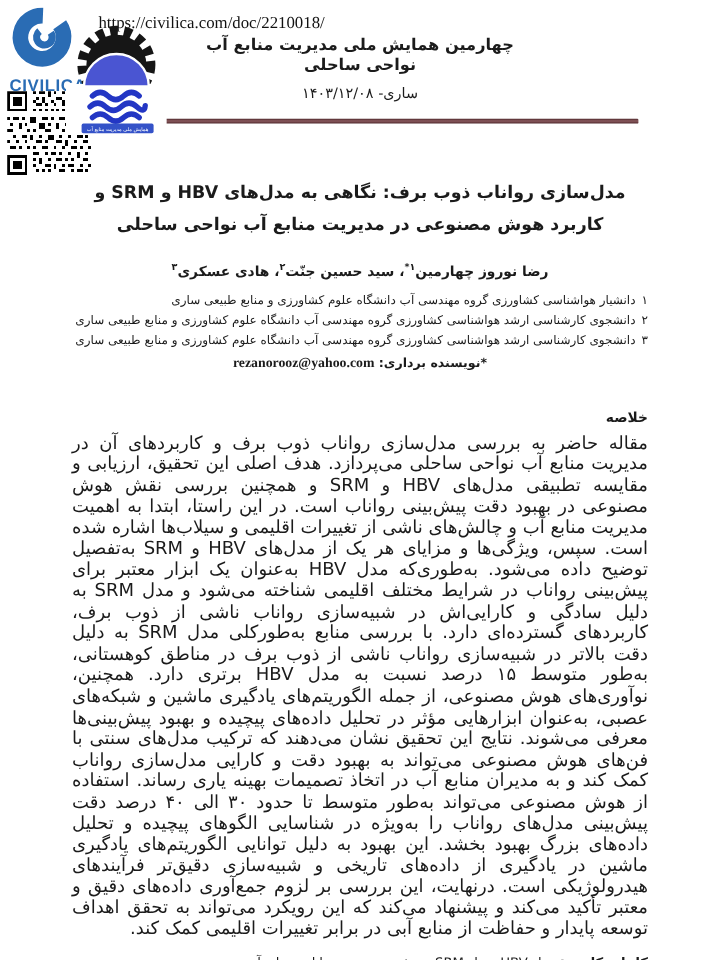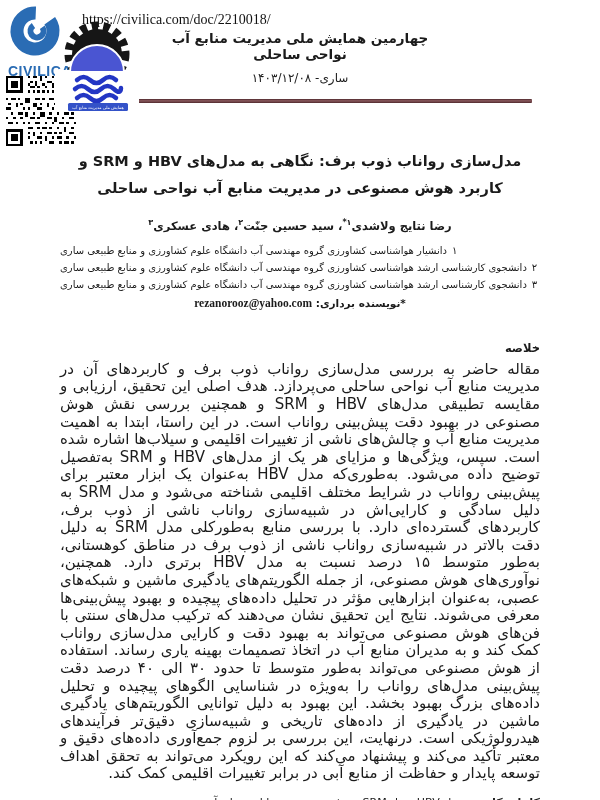--- a/index.html
+++ b/index.html
@@ -24,21 +24,21 @@
   .rule { position:absolute; left:78px; top:99px; width:454px; height:4px;
         background:linear-gradient(#4f282c,#8a5a5e 45%,#4f282c); border-radius:1px; }
 
   
   .content { position:absolute; left:60px; right:60px; top:148px; direction:rtl; }
   .paper-title { text-align:center; font-size:14.5px; font-weight:bold; line-height:27px;
         padding:0 18px; }
   .authors { text-align:center; margin-top:16px; font-size:11.5px; font-weight:bold; }
   .authors sup { font-size:8px; }
   .affils { margin-top:9px; }
-  .affil-row { text-align:left; font-size:10px; line-height:17px; }
+  .affil-row { text-align:right; font-size:10px; line-height:17px; }
   .affil-num { padding-left:5px; }
   .corresp { text-align:center; margin-top:4px; font-size:10.5px; font-weight:bold; }
   .corresp .email { direction:ltr; unicode-bidi:embed; font-family:"Liberation Serif",serif;
         font-size:11.5px; }
   .sec-head { font-size:11.5px; font-weight:bold; }
   .abstract-head { margin-top:32px; }
   .abstract-text, .intro-text { margin-top:6px; font-size:15px; line-height:17.6px;
         text-align:justify; }
   .keywords { margin-top:13px; font-size:11px; }
   .keywords .kw-label { font-weight:bold;margin-top:12px; }
@@ -124,21 +124,21 @@
     </svg>
   </div>
 
   <div class="rule"></div>
 
   <div class="content">
 
     <div class="paper-title">مدل‌سازی رواناب ذوب برف: نگاهی به مدل‌های HBV و SRM و کاربرد هوش مصنوعی در مدیریت منابع آب نواحی ساحلی</div>
 
     <div class="authors">
-      <span class="author"><span>رضا نتایج ولاشدی</span><sup>۱*</sup></span><span class="author"><span>، سید حسین جنّت</span><sup>۲</sup></span><span class="author"><span>، هادی عسکری</span><sup>۳</sup></span>
+      <span class="author"><span>رضا نوروز چهارمین</span><sup>۱*</sup></span><span class="author"><span>، سید حسین جنّت</span><sup>۲</sup></span><span class="author"><span>، هادی عسکری</span><sup>۳</sup></span>
     </div>
 
     <div class="affils">
       <div class="affil-row">
         <span class="affil-num">۱</span><span>دانشیار هواشناسی کشاورزی گروه مهندسی آب دانشگاه علوم کشاورزی و منابع طبیعی ساری</span>
       </div>
       <div class="affil-row">
         <span class="affil-num">۲</span><span>دانشجوی کارشناسی ارشد هواشناسی کشاورزی گروه مهندسی آب دانشگاه علوم کشاورزی و منابع طبیعی ساری</span>
       </div>
       <div class="affil-row">

